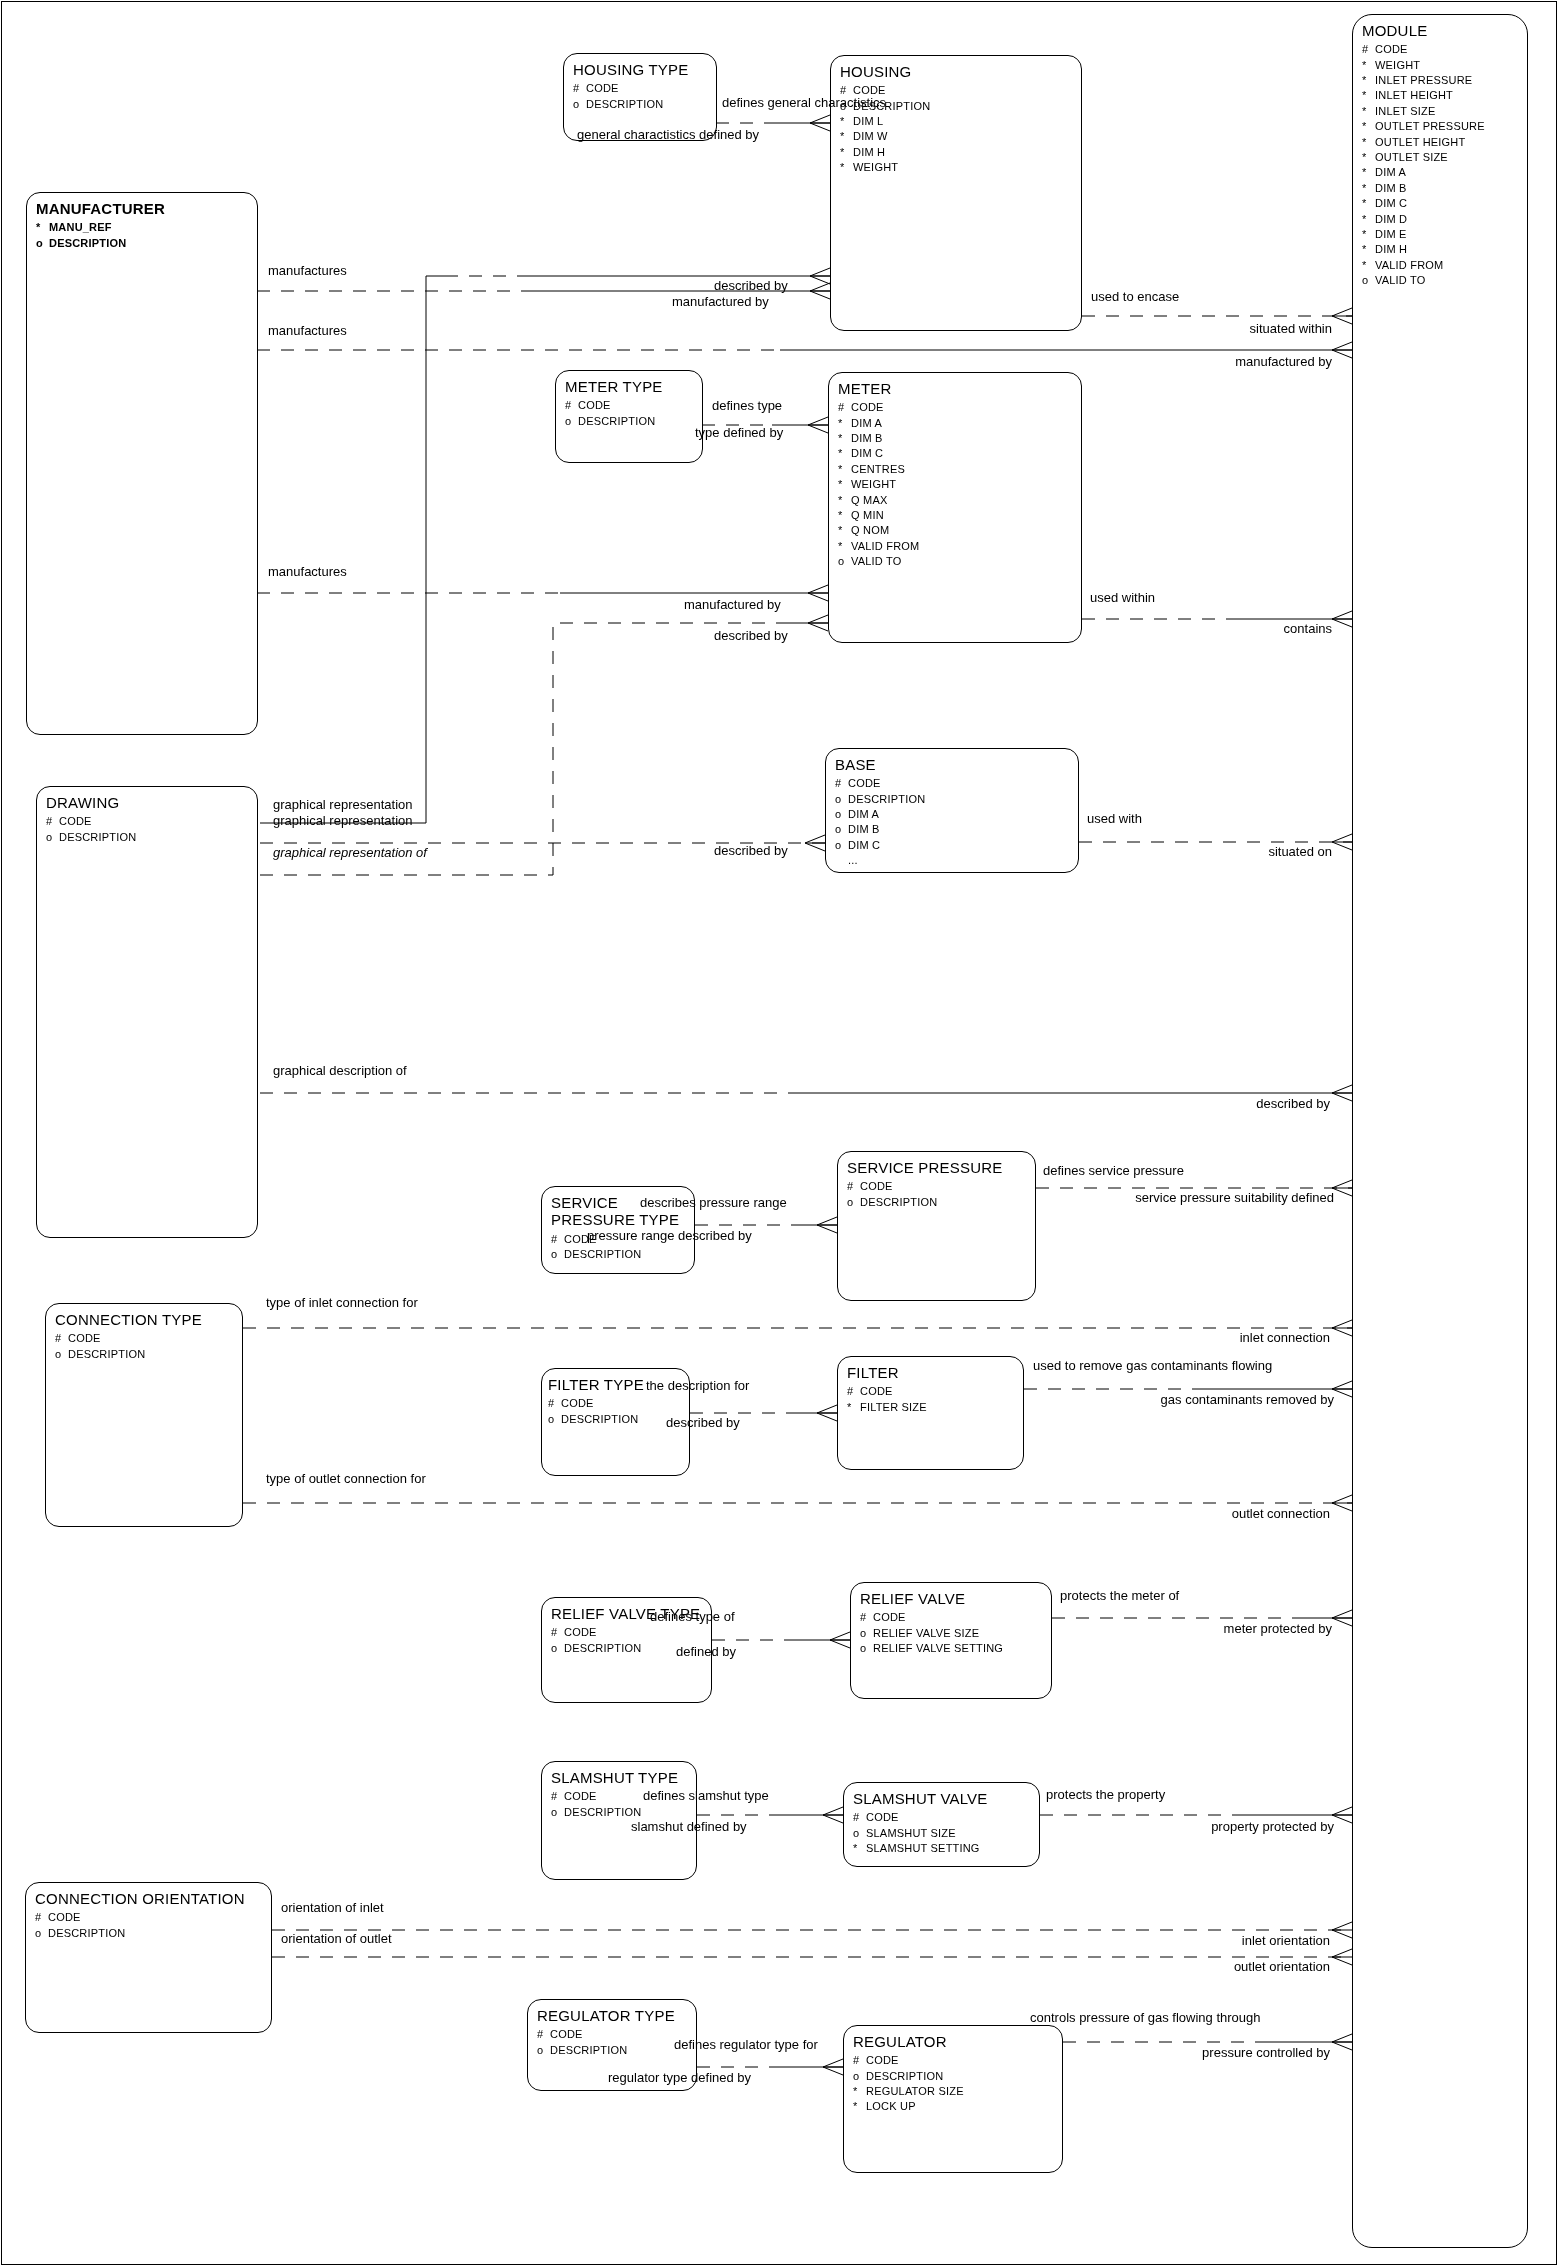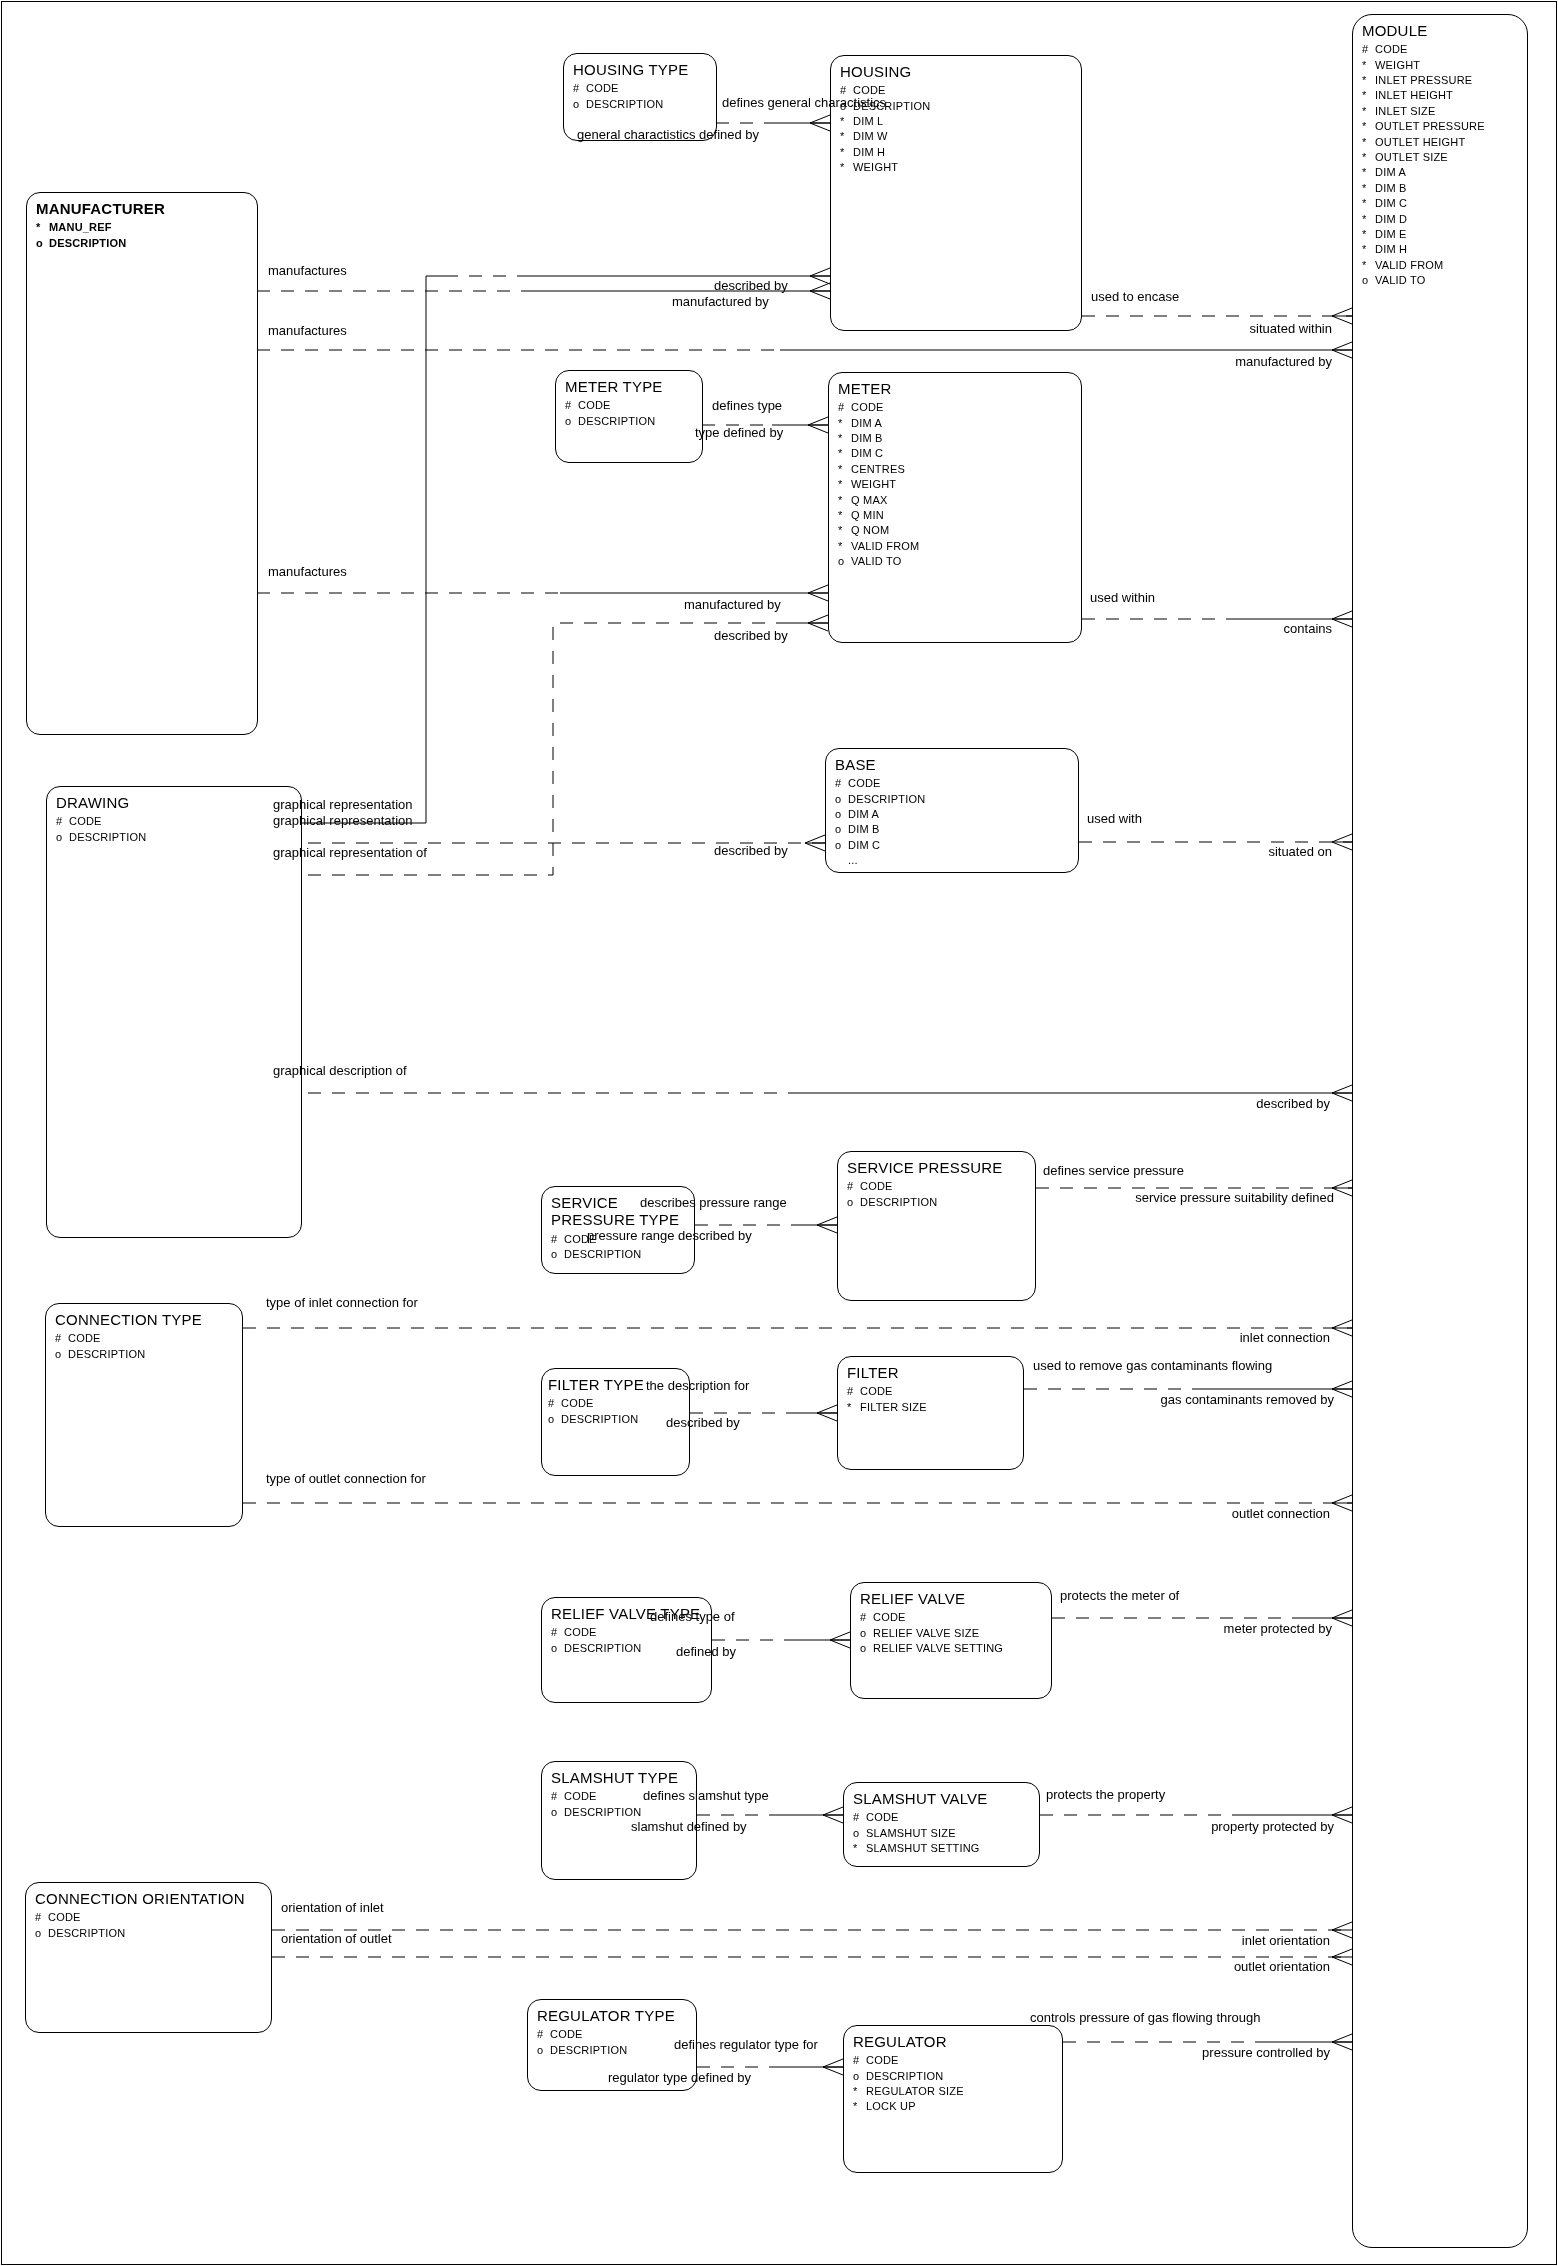--- a/index.html
+++ b/index.html
@@ -139,21 +139,21 @@
         <div class="attr-row">
           <span class="attr-m">*</span>
           <span class="attr-n">VALID FROM</span>
         </div>
         <div class="attr-row">
           <span class="attr-m">o</span>
           <span class="attr-n">VALID TO</span>
         </div>
       </div>
     </div>
-    <div class="entity" style="left: 46px; top: 786px; width: 256px; height: 452px;">
+    <div class="entity" style="left: 36px; top: 786px; width: 222px; height: 452px;">
       <div class="e-title">DRAWING</div>
       <div class="e-attrs">
         <div class="attr-row">
           <span class="attr-m">#</span>
           <span class="attr-n">CODE</span>
         </div>
         <div class="attr-row">
           <span class="attr-m">o</span>
           <span class="attr-n">DESCRIPTION</span>
         </div>
@@ -440,21 +440,21 @@
     <div class="rlabel" style="left: 268px; top: 565px;">manufactures</div>
     <div class="rlabel" style="left: 684px; top: 598px;">manufactured by</div>
     <div class="rlabel" style="left: 714px; top: 629px;">described by</div>
     <div class="rlabel" style="left: 1090px; top: 591px;">used within</div>
     <div class="rlabel r" style="left: 1332px; top: 622px;">contains</div>
     <div class="rlabel" style="left: 1091px; top: 290px;">used to encase</div>
     <div class="rlabel r" style="left: 1332px; top: 322px;">situated within</div>
     <div class="rlabel r" style="left: 1332px; top: 355px;">manufactured by</div>
     <div class="rlabel" style="left: 273px; top: 798px;">graphical representation</div>
     <div class="rlabel" style="left: 273px; top: 814px;">graphical representation</div>
-    <div class="rlabel" style="left: 273px; top: 846px;">graphical representation of</div>
+    <div class="rlabel" style="left: 273px; top: 846px; font-style: italic;">graphical representation of</div>
     <div class="rlabel" style="left: 714px; top: 844px;">described by</div>
     <div class="rlabel" style="left: 1087px; top: 812px;">used with</div>
     <div class="rlabel r" style="left: 1332px; top: 845px;">situated on</div>
     <div class="rlabel" style="left: 273px; top: 1064px;">graphical description of</div>
     <div class="rlabel r" style="left: 1330px; top: 1097px;">described by</div>
     <div class="rlabel" style="left: 640px; top: 1196px;">describes pressure range</div>
     <div class="rlabel" style="left: 587px; top: 1229px;">pressure range described by</div>
     <div class="rlabel" style="left: 1043px; top: 1164px;">defines service pressure</div>
     <div class="rlabel r" style="left: 1334px; top: 1191px;">service pressure suitability defined</div>
     <div class="rlabel" style="left: 266px; top: 1296px;">type of inlet connection for</div>

